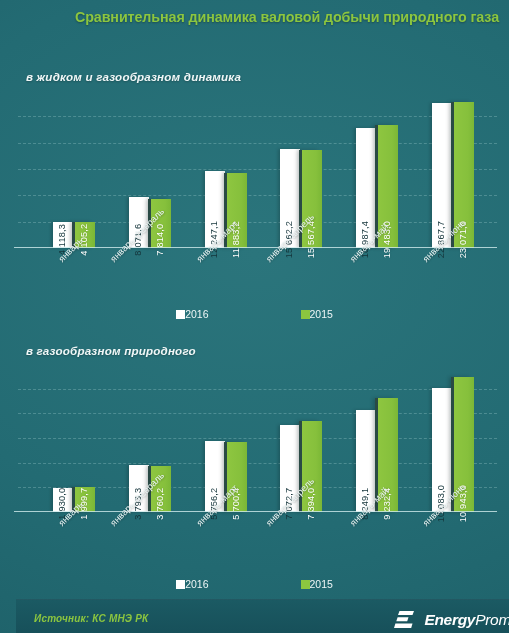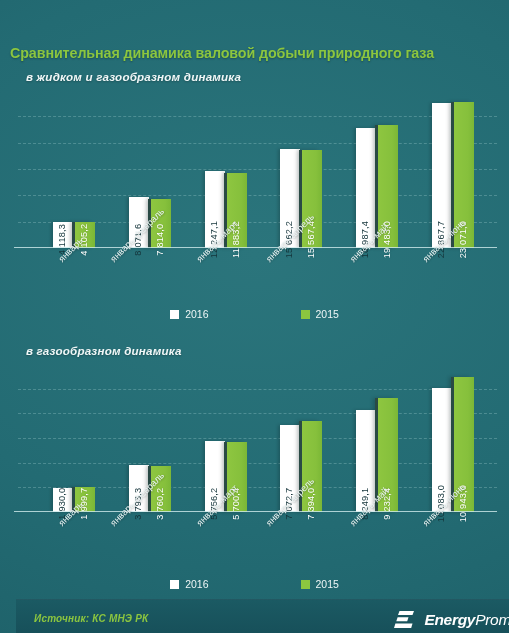--- a/index.html
+++ b/index.html
@@ -22,23 +22,22 @@
     height: 633px;
     background:
       radial-gradient(ellipse 130% 80% at 50% 40%, #2b757c 0%, #236b73 55%, #1d5f67 100%);
     overflow: hidden;
   }
 
   
   .title-block {
     position: absolute;
     top: 7px; left: 0; right: 0;
-    text-align: left;
+    text-align: right;
     padding: 0 10px;
-    margin-top: 36px;
   }
   .title-line {
     color: #8cc63f;
     font-size: 14.3px;
     font-weight: bold;
     line-height: 21px;
     letter-spacing: -0.1px;
     text-shadow: 0 1px 2px rgba(0,0,0,0.30);
   }
 
@@ -183,21 +182,20 @@
     display: flex;
     justify-content: center;
     gap: 92px;
   }
   .panel-1 .legend { top: 218px; }
   .panel-2 .legend { top: 214px; }
 
   .legend-item {
     display: flex;
     align-items: center;
-    gap: 6px;
   }
   .legend-swatch {
     width: 9px; height: 9px;
     display: inline-block;
   }
   .sw-2016 { background: #ffffff; }
   .sw-2015 { background: #8cc63f; }
   .legend-label {
     color: #eef6f6;
     font-size: 10.5px;
@@ -339,21 +337,21 @@
         <span class="legend-swatch sw-2016"></span>
         <span class="legend-label">2016</span>
       </div>
       <div class="legend-item">
         <span class="legend-swatch sw-2015"></span>
         <span class="legend-label">2015</span>
       </div>
     </div>
   </div>
 
-  <div class="subtitle subtitle-2">в газообразном динамика</div>
+  <div class="subtitle subtitle-2">в газообразном природного</div>
 
   <div class="panel panel-2">
     <div class="plot">
       <div class="gridlines">
           <div class="gridline" style="top: 123.333px;"></div>
           <div class="gridline" style="top: 98.6667px;"></div>
           <div class="gridline" style="top: 74px;"></div>
           <div class="gridline" style="top: 49.3333px;"></div>
           <div class="gridline" style="top: 24.6667px;"></div>
         </div>

